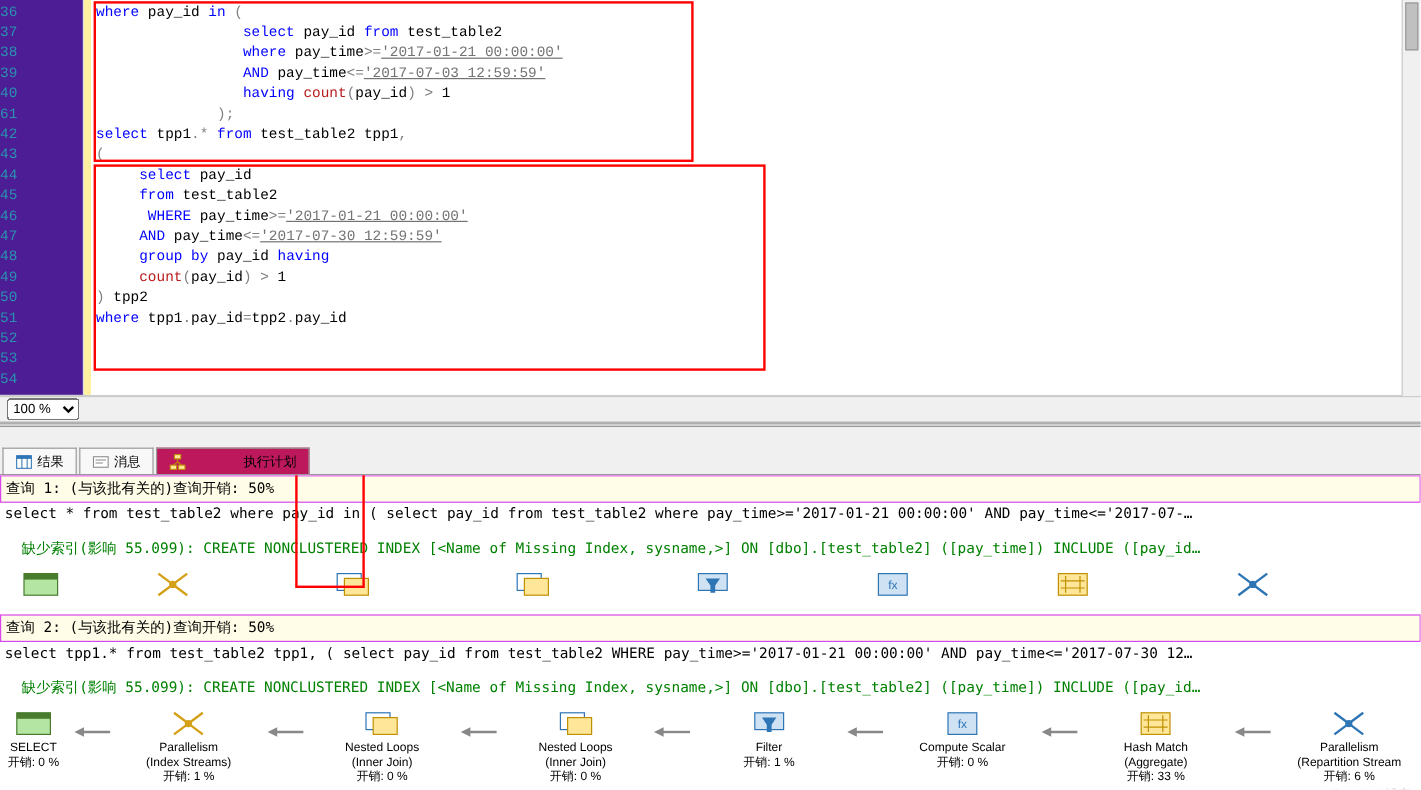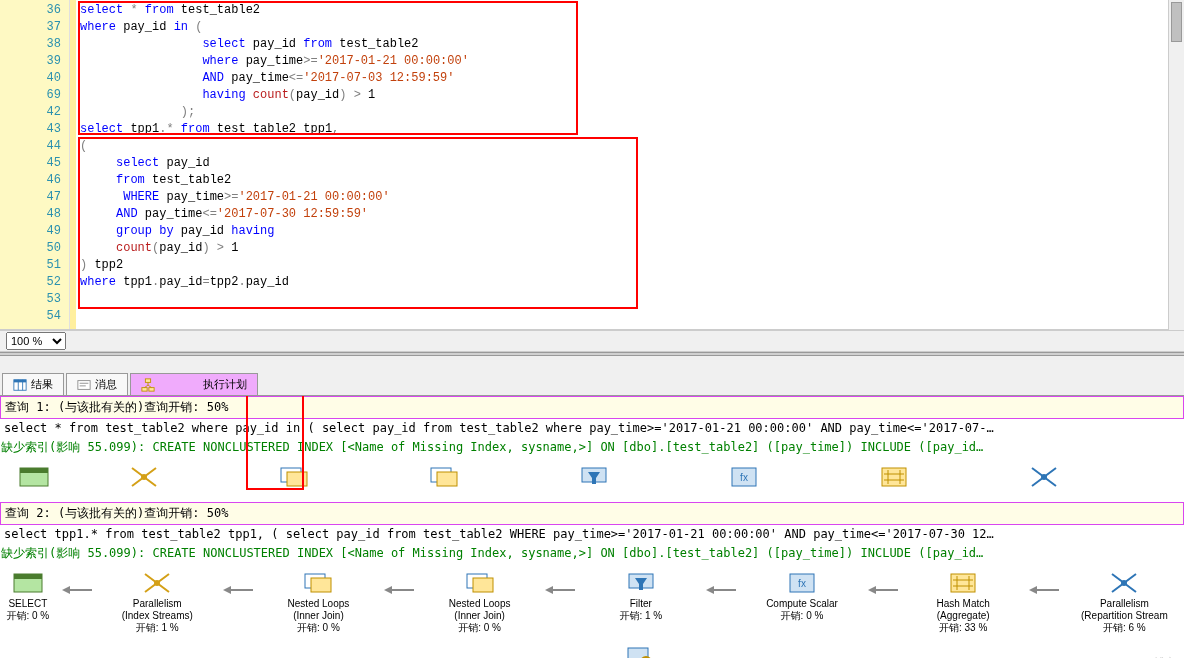--- a/index.html
+++ b/index.html
@@ -1,79 +1,78 @@
 <!DOCTYPE html>
 <html><head>
 <meta charset="utf-8">
 <style>
 * { margin: 0; padding: 0; box-sizing: border-box; }
 body { font-family: Consolas, 'Courier New', monospace; font-size: 12px; background: #fff; overflow: hidden; width: 1184px; height: 658px; }
 .editor-area { display: flex; height: 330px; border-bottom: 1px solid #ccc; position: relative; }
-.gutter { width: 70px; background: #fef9c3; border-right: 1px solid #e0e0e0; text-align: right; padding-right: 8px; color: #2b91af; font-size: 12px; line-height: 17px; padding-top: 2px; }
+.gutter { width: 70px; background: #4c1d95; border-right: 1px solid #e0e0e0; text-align: left; padding-right: 8px; color: #2b91af; font-size: 12px; line-height: 17px; padding-top: 2px; }
 .gutter .ln { height: 17px; }
 .margin-strip { width: 6px; background: #ffef9e; }
 .code-area { flex: 1; background: #fff; padding-top: 2px; font-size: 12px; line-height: 17px; position: relative; }
 .code-line { height: 17px; white-space: pre; padding-left: 4px; }
 .kw { color: #0000ff; }
 .op { color: #808080; }
 .fn { color: #b91c1c; }
-.str { color: #c2410c; }
+.str { color: #737373; text-decoration: underline; }
 .num { color: #000; }
 .ident { color: #000; }
 .red-box { position: absolute; border: 2px solid #ff0000; pointer-events: none; }
 .zoom-bar { height: 22px; background: #f0f0f0; border-top: 1px solid #ccc; border-bottom: 1px solid #ccc; display: flex; align-items: center; padding-left: 6px; font-family: 'Segoe UI', Tahoma, sans-serif; font-size: 11px; }
 .zoom-select { width: 60px; height: 18px; font-size: 11px; }
 .splitter { height: 4px; background: #d0d0d0; border-top: 1px solid #999; border-bottom: 1px solid #999; cursor: ns-resize; }
 .tabs-bar { height: 40px; background: #f0f0f0; border-bottom: 1px solid #999; display: flex; align-items: flex-end; font-family: 'Microsoft YaHei', Tahoma, sans-serif; font-size: 11px; }
 .tab { display: inline-flex; align-items: center; gap: 4px; padding: 3px 10px; border: 1px solid #999; border-bottom: none; margin-left: 2px; background: #f8f8f8; cursor: pointer; }
-.tab.active { background: #f0abfc; gap: 48px; }
+.tab.active { background: #be185d; gap: 48px; }
 .tab-icon { width: 14px; height: 14px; display: inline-block; }
 .results-pane { height: 278px; overflow: hidden; font-family: 'Microsoft YaHei', Consolas, monospace; font-size: 12px; background: #fff; position: relative; }
 .query-block { }
 .query-header { background: #fffde7; border: 1px solid #d946ef; padding: 2px 4px; font-size: 12px; }
 .query-sql { padding: 2px 4px; font-family: Consolas, monospace; font-size: 12px; white-space: nowrap; overflow: hidden; text-overflow: ellipsis; }
-.query-missing { color: #008000; padding: 2px 1px; font-family: Consolas, monospace; font-size: 12px; white-space: nowrap; overflow: hidden; text-overflow: ellipsis; }
+.query-missing { color: #008000; padding: 2px 18px; font-family: Consolas, monospace; font-size: 12px; white-space: nowrap; overflow: hidden; text-overflow: ellipsis; margin-top: 10px; }
 .plan-row { display: flex; align-items: flex-start; padding: 6px 4px 10px 4px; gap: 10px; }
 .plan-node { text-align: center; font-size: 10px; line-height: 12px; width: 140px; font-family: 'Microsoft YaHei', Tahoma, sans-serif; }
 .plan-node.narrow { width: 60px; }
 .plan-icon { width: 32px; height: 26px; margin: 0 auto 2px auto; display: block; }
 .arrow { width: 30px; height: 20px; margin-top: 10px; flex-shrink: 0; }
 .red-box2 { position: absolute; border: 2px solid #ff0000; pointer-events: none; }
 .vscroll { position: absolute; right: 0; top: 0; width: 16px; height: 330px; background: #f0f0f0; border-left: 1px solid #ccc; }
 .vscroll-thumb { position: absolute; top: 2px; left: 2px; right: 2px; height: 40px; background: #c0c0c0; border: 1px solid #999; }
 .watermark { position: absolute; right: 8px; bottom: 4px; color: #ccc; font-size: 11px; font-family: Liberation Sans, sans-serif; }
 </style>
 </head>
 <body>
 
 <div class="editor-area">
   <div class="gutter">
     <div class="ln">36</div>
     <div class="ln">37</div>
     <div class="ln">38</div>
     <div class="ln">39</div>
     <div class="ln">40</div>
-    <div class="ln">69</div>
+    <div class="ln">61</div>
     <div class="ln">42</div>
     <div class="ln">43</div>
     <div class="ln">44</div>
     <div class="ln">45</div>
     <div class="ln">46</div>
     <div class="ln">47</div>
     <div class="ln">48</div>
     <div class="ln">49</div>
     <div class="ln">50</div>
     <div class="ln">51</div>
     <div class="ln">52</div>
     <div class="ln">53</div>
     <div class="ln">54</div>
   </div>
   <div class="margin-strip"></div>
   <div class="code-area">
-    <div class="code-line"><span class="kw">select</span> <span class="op">*</span> <span class="kw">from</span> <span class="ident">test_table2</span></div>
     <div class="code-line"><span class="kw">where</span> <span class="ident">pay_id</span> <span class="kw">in</span> <span class="op">(</span></div>
     <div class="code-line">                 <span class="kw">select</span> <span class="ident">pay_id</span> <span class="kw">from</span> <span class="ident">test_table2</span></div>
     <div class="code-line">                 <span class="kw">where</span> <span class="ident">pay_time</span><span class="op">&gt;=</span><span class="str">'2017-01-21 00:00:00'</span></div>
     <div class="code-line">                 <span class="kw">AND</span> <span class="ident">pay_time</span><span class="op">&lt;=</span><span class="str">'2017-07-03 12:59:59'</span></div>
     <div class="code-line">                 <span class="kw">having</span> <span class="fn">count</span><span class="op">(</span><span class="ident">pay_id</span><span class="op">)</span> <span class="op">&gt;</span> <span class="num">1</span></div>
     <div class="code-line">              <span class="op">);</span></div>
     <div class="code-line"><span class="kw">select</span> <span class="ident">tpp1</span><span class="op">.*</span> <span class="kw">from</span> <span class="ident">test_table2 tpp1</span><span class="op">,</span></div>
     <div class="code-line"><span class="op">(</span></div>
     <div class="code-line">     <span class="kw">select</span> <span class="ident">pay_id</span></div>
     <div class="code-line">     <span class="kw">from</span> <span class="ident">test_table2</span></div>

